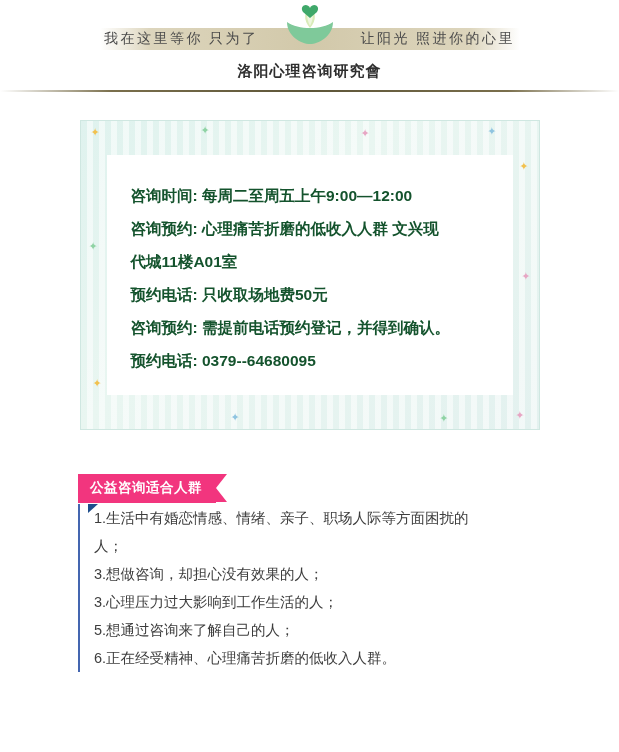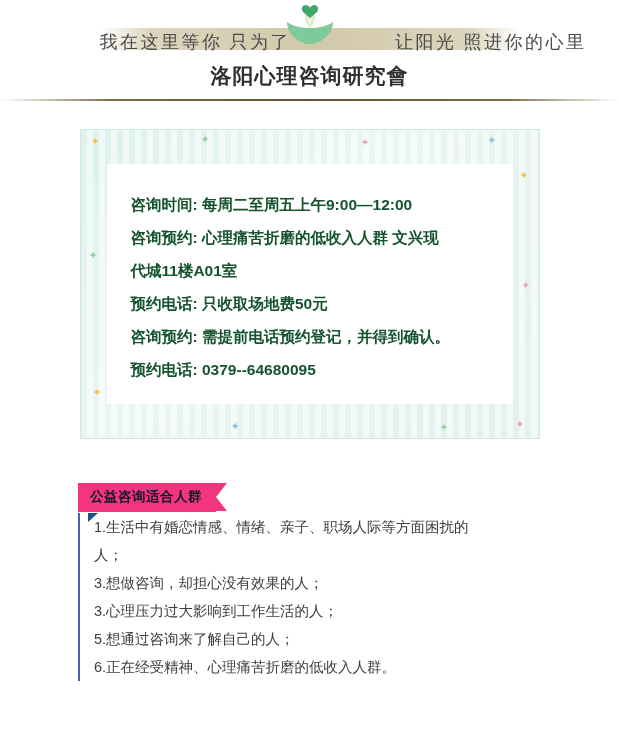--- a/index.html
+++ b/index.html
@@ -35,42 +35,42 @@
     top: 22px;
     height: 22px;
     background: linear-gradient(to right, rgba(209,199,166,0.0) 0%, rgba(209,199,166,0.75) 12%, rgba(202,191,155,0.85) 50%, rgba(209,199,166,0.75) 88%, rgba(209,199,166,0.0) 100%);
     border-radius: 2px;
   }
   .band-text {
     position: absolute;
     top: 24px;
     width: 100%;
     text-align: center;
-    font-size: 18px;
+    font-size: 14px;
     color: #4b4b4b;
     letter-spacing: 2.5px;
     font-family: "Liberation Serif", serif;
     white-space: nowrap;
   }
   .band-text .gap {
     display: inline-block;
     width: 90px;
   }
   .logo-mark {
     position: absolute;
     left: 50%;
     top: -4px;
     transform: translateX(-50%);
     width: 58px;
     height: 44px;
   }
   .brand-title {
     text-align: center;
     font-family: "Liberation Serif", serif;
-    font-size: 21px;
+    font-size: 15px;
     font-weight: bold;
     color: #2f2f2f;
     letter-spacing: 1px;
     margin-top: 10px;
   }
   .header-rule {
     margin: 9px auto 0 auto;
     width: 100%;
     height: 2px;
     background: linear-gradient(to right, #ffffff 0%, #7a6f4c 18%, #5d5538 50%, #7a6f4c 82%, #ffffff 100%);
@@ -130,21 +130,21 @@
     padding-right: 40px;
   }
   .tag-row {
     position: relative;
     height: 30px;
   }
   .tag {
     display: inline-block;
     position: relative;
     background: #f2357e;
-    color: #0f172a;
+    color: #ffffff;
     font-size: 13.5px;
     font-weight: bold;
     padding: 6px 14px 6px 12px;
     letter-spacing: 0.5px;
     line-height: 1.25;
   }
   .tag::after {
     content: "";
     position: absolute;
     right: -11px;

